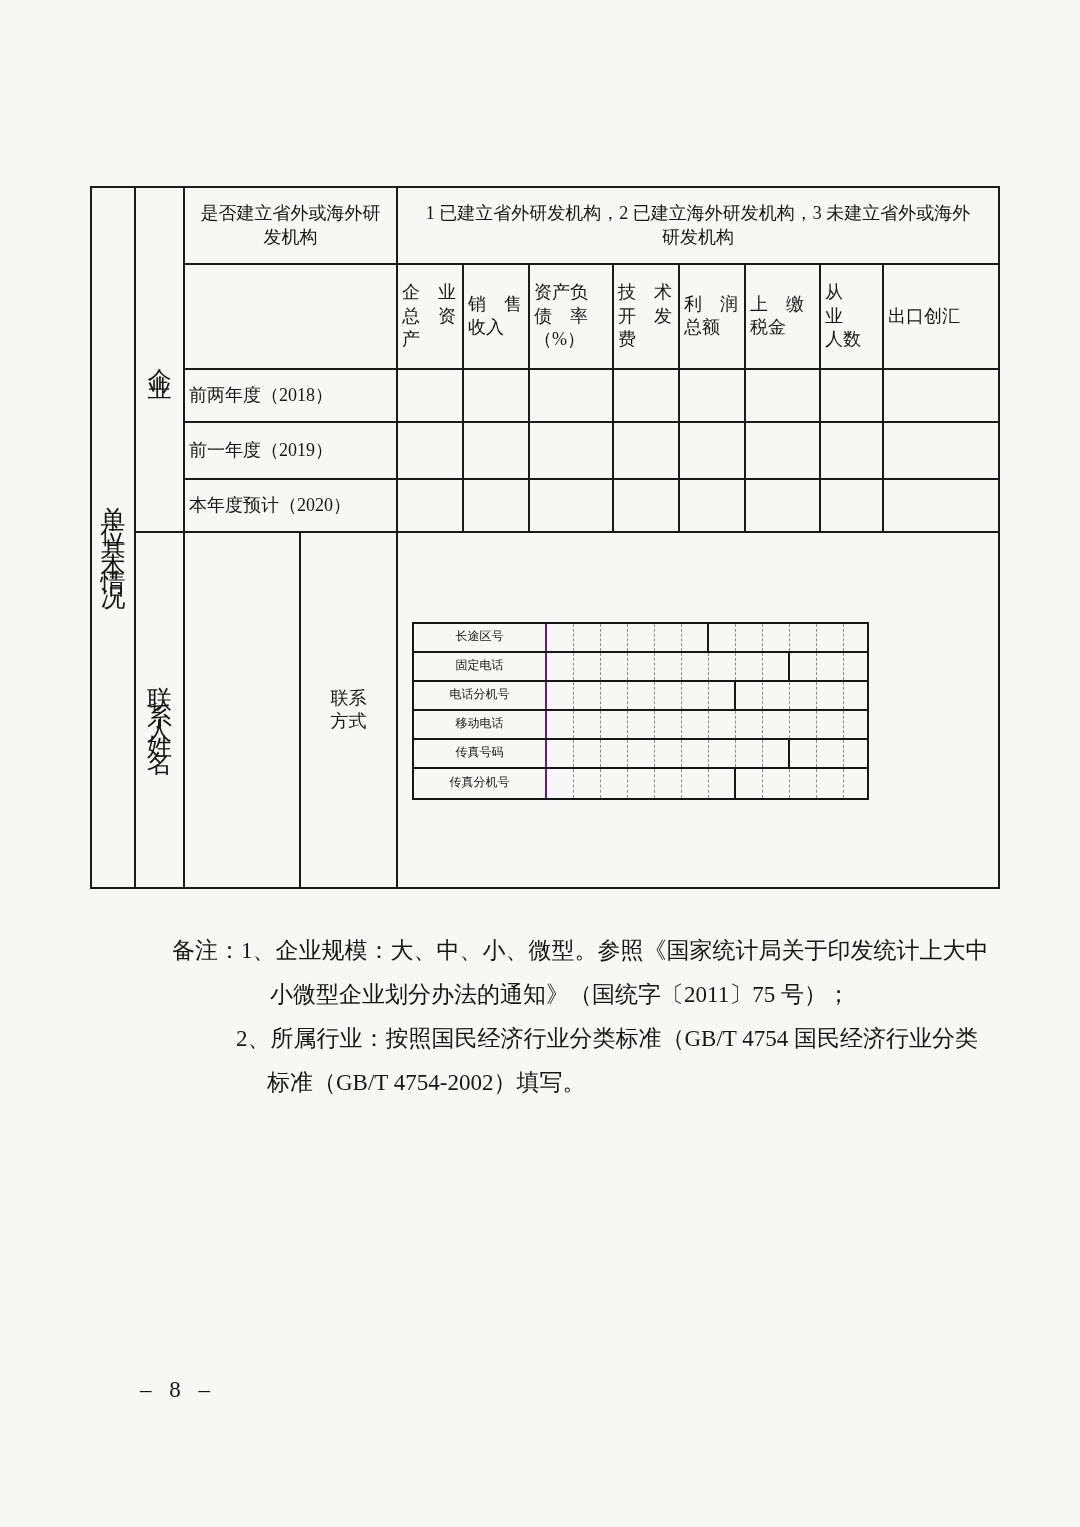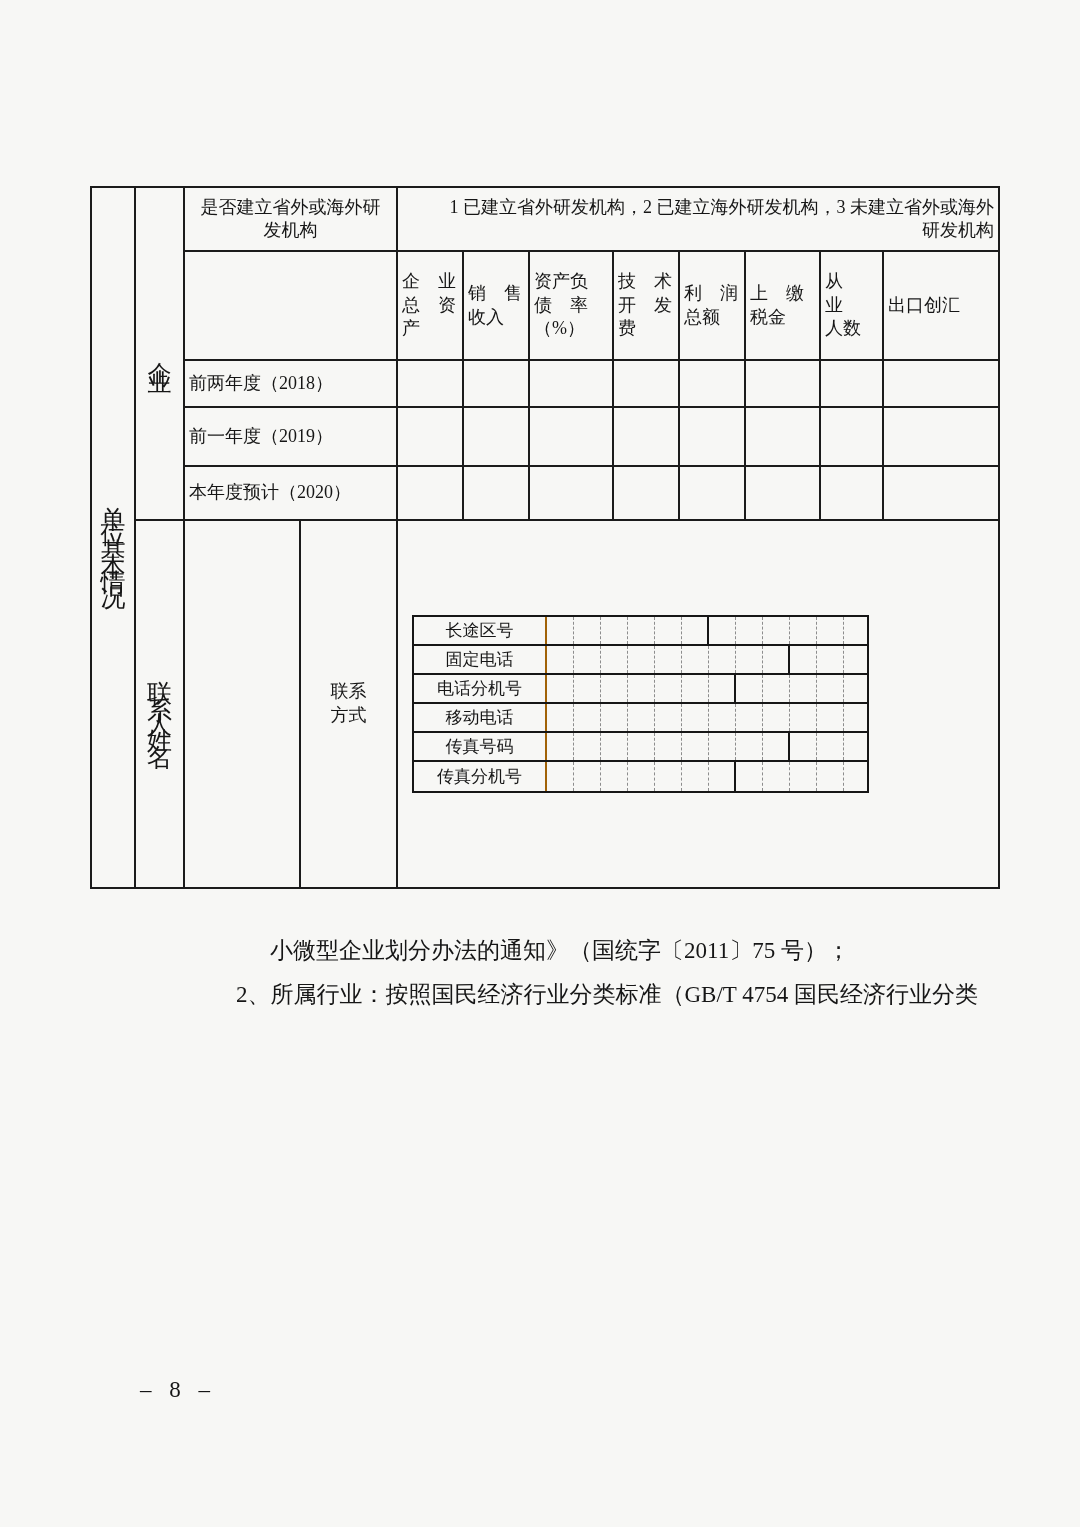--- a/index.html
+++ b/index.html
@@ -15,25 +15,25 @@
   
   table.form {
     position: absolute; left: 90px; top: 186px;
     width: 908px; height: 703px;
     border-collapse: collapse; table-layout: fixed;
   }
   table.form td {
     border: 2px solid #1b1b1b;
     font-size: 18px; line-height: 1.3;
     vertical-align: middle;
-    padding: 2px 4px;
+    padding: 14px 4px;
   }
   td.center { text-align: center; }
   td.pre    { white-space: pre-line; }
-  .options-cell { text-align: right; padding: 4px 8px; white-space: pre-line; font-size: 18px; }
+  .options-cell { text-align: center; padding: 4px 8px; white-space: pre-line; font-size: 18px; }
   .col-head { font-size: 17px; line-height: 1.75; padding: 4px 8px; white-space: pre-line; text-align: left; }
   .year-label { font-size: 18px; text-align: left; }
 
   
   .vcell { text-align: center; vertical-align: middle; padding: 0; }
   .vtext {
     display: inline-block;
     writing-mode: vertical-rl;
     text-orientation: upright;
     font-size: 25px;
@@ -46,23 +46,23 @@
   .phone-area { vertical-align: top; padding: 0; }
   .phone-grid {
     margin: 1px 0 0 10px;
     width: 457px;
     border: 2px solid #161616;
   }
   .p-row { display: flex; height: 29px; border-bottom: 2px solid #161616; }
   .p-row:last-child { border-bottom: none; }
   .p-label {
     width: 133px; flex: 0 0 133px;
-    border-right: 2px solid #a16207;
+    border-right: 2px solid #701a75;
     display: flex; align-items: center; justify-content: center;
-    font-size: 17px;
+    font-size: 12px;
   }
   .p-cell {
     width: 27px; flex: 0 0 27px;
     border-right: 1px dashed #8d8d8d;
   }
   .p-cell:last-child { border-right: none; }
   .p-row.seg6 .p-cells .p-cell:nth-child(6),
   .p-row.seg7 .p-cells .p-cell:nth-child(7),
   .p-row.seg9 .p-cells .p-cell:nth-child(9) { border-right: 2px solid #161616; }
   .p-cells { display: flex; flex: 1; }
@@ -293,19 +293,21 @@
               </div>
             </div>
           </div>
 
         </td>
       </tr>
     </tbody>
   </table>
 
   <div class="notes">
+    <span class="note-line ind0">备注：1、企业规模：大、中、小、微型。参照《国家统计局关于印发统计上大中</span>
     <span class="note-line ind1">小微型企业划分办法的通知》（国统字〔2011〕75 号）；</span>
     <span class="note-line ind2">2、所属行业：按照国民经济行业分类标准（GB/T 4754 国民经济行业分类</span>
+    <span class="note-line ind3">标准（GB/T 4754-2002）填写。</span>
   </div>
 
   <div class="page-number">– 8 –</div>
 
 </div>
 
 </body></html>

